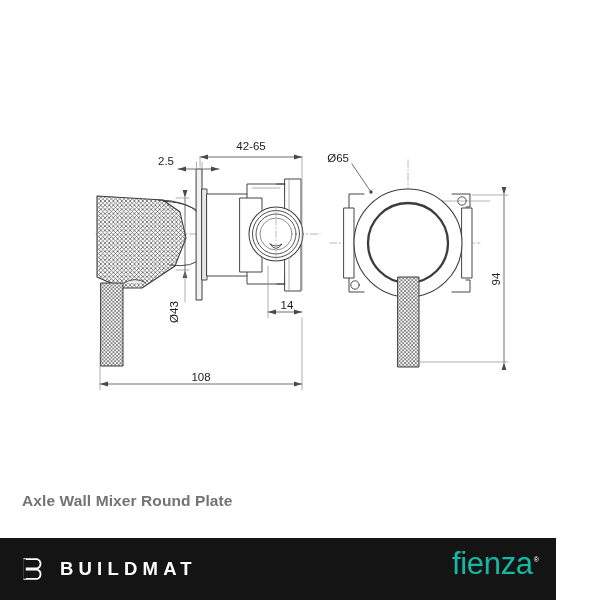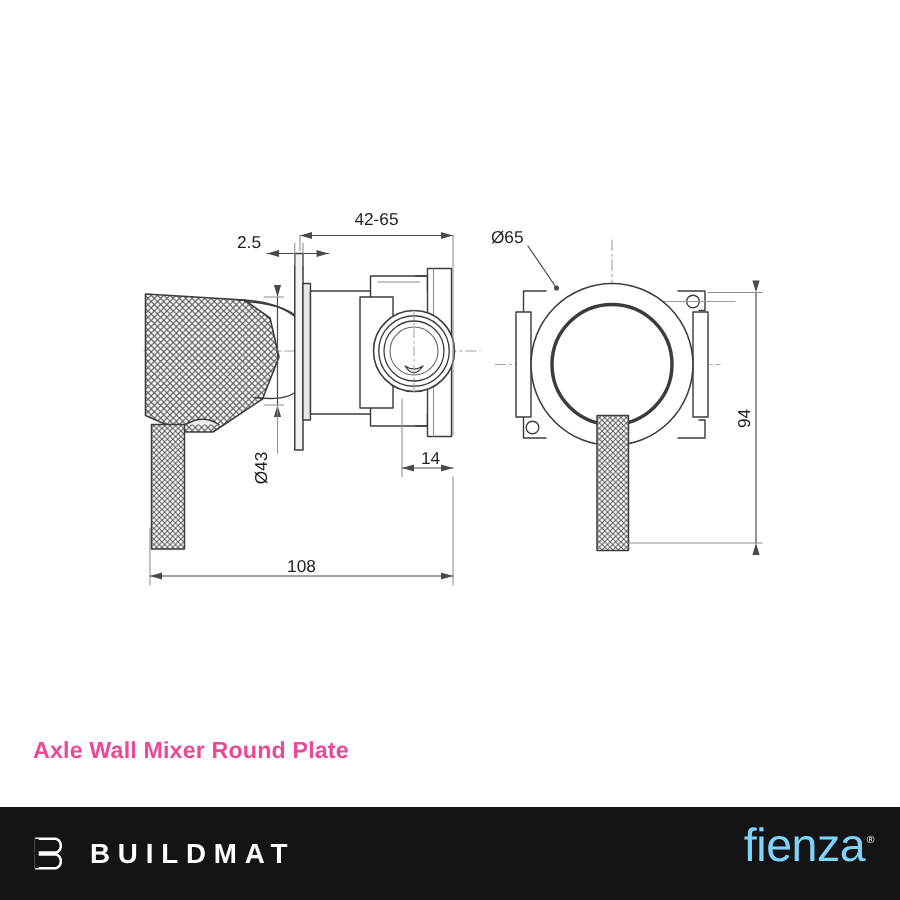--- a/index.html
+++ b/index.html
@@ -31,29 +31,29 @@
     display: block;
     width: 600px;
     height: 470px;
   }
   #product-title {
     position: absolute;
     left: 22px;
     top: 492px;
     font-size: 15.5px;
     font-weight: bold;
-    color: #ec4899;
+    color: #737373;
     letter-spacing: 0.1px;
     white-space: nowrap;
   }
   #footer-bar {
     position: absolute;
     left: 0;
     top: 538px;
-    width: 600px;
+    width: 556px;
     height: 62px;
     background: #141414;
   }
   #buildmat-logo {
     position: absolute;
     left: 22px;
     top: 0;
     height: 62px;
     display: flex;
     align-items: center;
@@ -72,21 +72,21 @@
   #fienza-logo {
     position: absolute;
     right: 18px;
     top: 0;
     height: 62px;
     display: flex;
     align-items: baseline;
     justify-content: flex-end;
   }
   #fienza-wordmark {
-    color: #7dd3fc;
+    color: #14b8a6;
     font-size: 31px;
     font-weight: normal;
     letter-spacing: -0.3px;
     line-height: 1;
     position: relative;
     top: 10px;
   }
   #fienza-reg {
     color: #ffffff;
     font-size: 7px;

